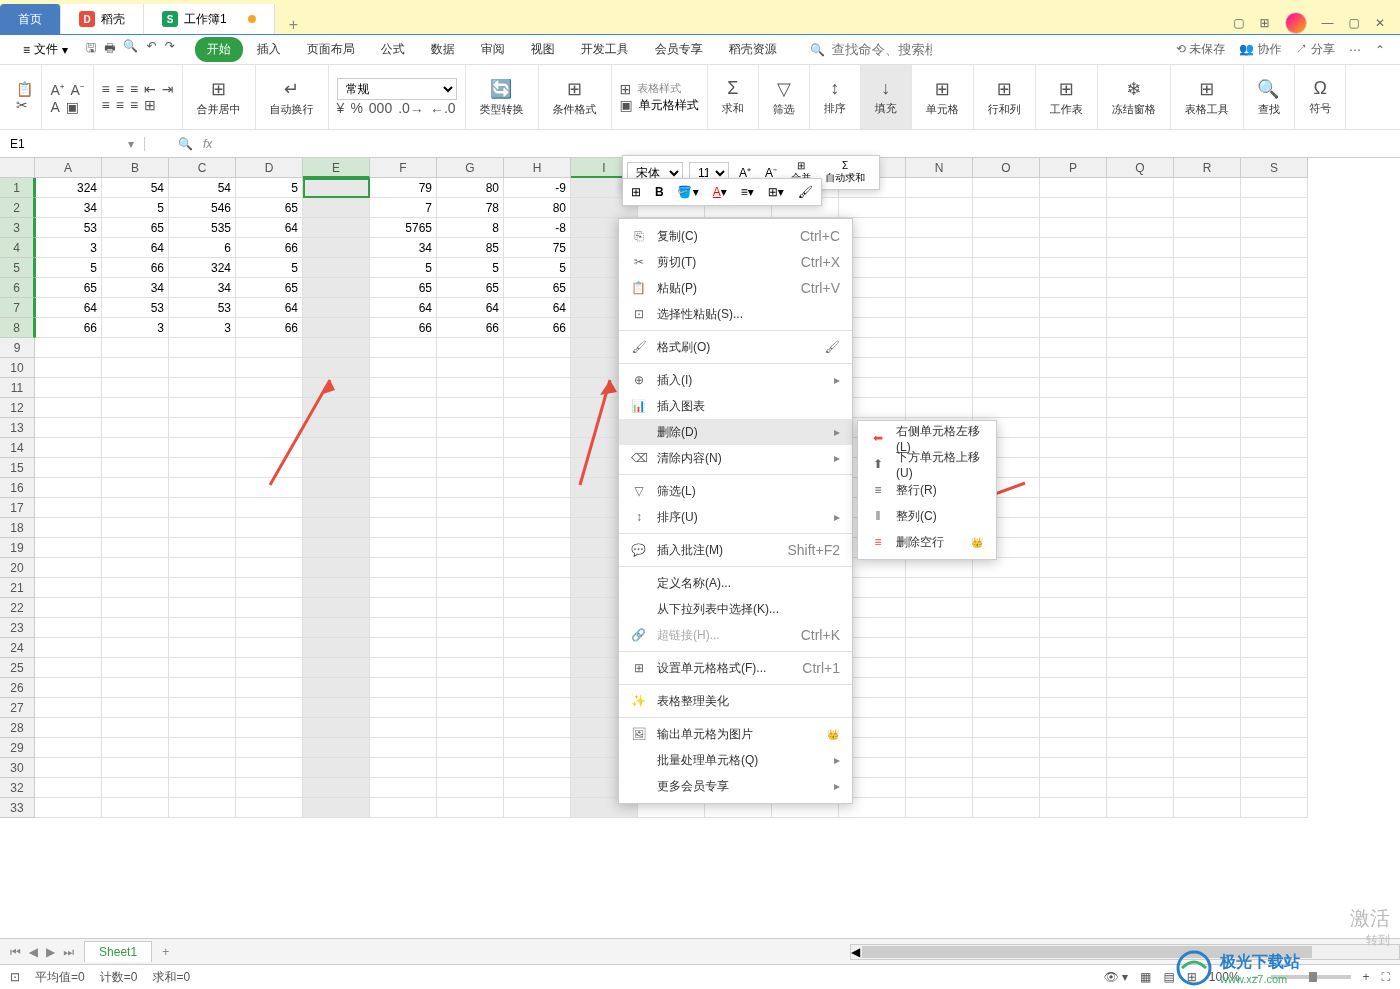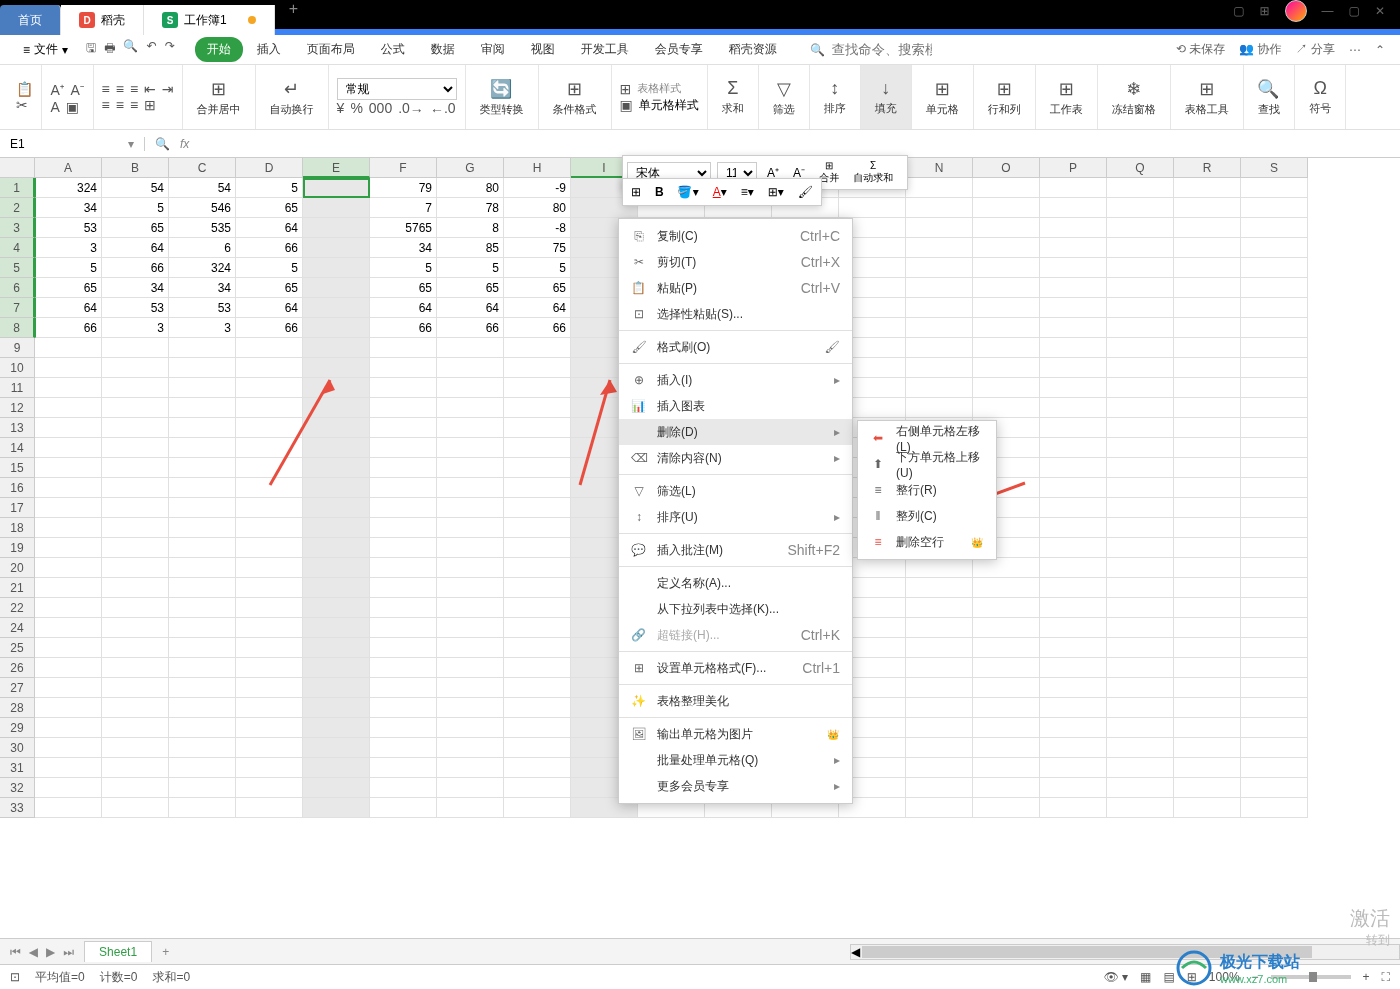--- a/index.html
+++ b/index.html
@@ -1,17 +1,17 @@
 <!DOCTYPE html>
 <html><head>
 <meta charset="utf-8">
 <style>
 * { margin: 0; padding: 0; box-sizing: border-box; font-family: "Microsoft YaHei", Arial, sans-serif; }
 body { width: 1400px; height: 989px; background: #fff; overflow: hidden; font-size: 12px; position: relative; }
-.titlebar { height: 35px; background: #000000; display: flex; align-items: flex-start; border-bottom: 6px solid #3b82f6; }
+.titlebar { height: 35px; background: #fef9c3; display: flex; align-items: flex-end; border-bottom: 1px solid #3b82f6; }
 .tab { height: 30px; margin-top: 5px; padding: 0 18px; display: flex; align-items: center; gap: 6px; border-right: 1px solid #e0e0e0; cursor: pointer; }
 .tab.home { background: #4a7dbf; color: #fff; border-radius: 4px 4px 0 0; }
 .tab.dk { background: #fff; }
 .tab.wb { background: #fff; }
 .dk-icon { width: 16px; height: 16px; background: #e84e40; border-radius: 3px; display: inline-flex; align-items: center; justify-content: center; color: #fff; font-size: 10px; font-weight: bold; }
 .wb-icon { width: 16px; height: 16px; background: #1a9e5c; border-radius: 3px; display: inline-flex; align-items: center; justify-content: center; color: #fff; font-size: 10px; font-weight: bold; }
 .tab .dot { width: 8px; height: 8px; background: #f5a623; border-radius: 50%; margin-left: 15px; }
 .tab-add { padding: 0 14px; font-size: 16px; color: #888; }
 .win-ctrl { margin-left: auto; display: flex; align-items: center; gap: 15px; padding-right: 15px; color: #666; }
 .win-ctrl span { cursor: pointer; }
@@ -28,21 +28,21 @@
 .menubar .right { margin-left: auto; display: flex; align-items: center; gap: 14px; color: #666; }
 .ribbon { height: 65px; border-bottom: 1px solid #e0e0e0; display: flex; align-items: center; padding: 0 8px; }
 .rgroup { display: flex; flex-direction: column; justify-content: center; padding: 0 8px; border-right: 1px solid #e6e6e6; height: 100%; }
 .rgroup.tall { align-items: center; }
 .rrow { display: flex; gap: 6px; align-items: center; }
 .rbtn { display: flex; flex-direction: column; align-items: center; gap: 2px; padding: 2px 6px; cursor: pointer; }
 .rbtn .ic { font-size: 18px; color: #555; }
 .rbtn .lbl { font-size: 11px; color: #333; }
 .small-ic { font-size: 14px; color: #555; cursor: pointer; }
 select, .fake-sel { border: 1px solid #ccc; height: 22px; padding: 0 4px; font-size: 12px; background: #fff; }
-.formula-bar { height: 28px; display: flex; align-items: center; border-bottom: 1px solid #ccc; }
+.formula-bar { height: 28px; display: flex; align-items: center; border-bottom: 1px solid #ccc; gap: 23px; }
 .name-box { width: 145px; border-right: 1px solid #ccc; padding: 0 10px; display: flex; align-items: center; justify-content: space-between; }
 .name-box .dd { color: #888; }
 .fx-area { display: flex; align-items: center; gap: 10px; padding: 0 10px; color: #888; }
 .grid-area { position: relative; height: 818px; overflow: hidden; }
 .col-headers { display: flex; height: 20px; position: relative; }
 .corner { width: 35px; height: 20px; background: #f0f0f0; border-right: 1px solid #ccc; border-bottom: 1px solid #ccc; }
 .ch { width: 67px; height: 20px; background: #f0f0f0; border-right: 1px solid #ccc; border-bottom: 1px solid #ccc; text-align: center; line-height: 20px; color: #555; }
 .ch.sel { background: #d4e6d4; border-bottom: 2px solid #2f9e44; }
 .rows { position: relative; }
 .row { display: flex; height: 20px; }
@@ -799,20 +799,42 @@
         <div class="cell"></div>
         <div class="cell"></div>
         <div class="cell"></div>
         <div class="cell"></div>
         <div class="cell"></div>
         <div class="cell"></div>
         <div class="cell"></div>
         <div class="cell"></div>
       </div>
       <div class="row">
+        <div class="rh">23</div>
+        <div class="cell"></div>
+        <div class="cell"></div>
+        <div class="cell"></div>
+        <div class="cell"></div>
+        <div class="cell selcol"></div>
+        <div class="cell"></div>
+        <div class="cell"></div>
+        <div class="cell"></div>
+        <div class="cell selcol"></div>
+        <div class="cell"></div>
+        <div class="cell"></div>
+        <div class="cell"></div>
+        <div class="cell"></div>
+        <div class="cell"></div>
+        <div class="cell"></div>
+        <div class="cell"></div>
+        <div class="cell"></div>
+        <div class="cell"></div>
+        <div class="cell"></div>
+      </div>
+      <div class="row">
         <div class="rh">24</div>
         <div class="cell"></div>
         <div class="cell"></div>
         <div class="cell"></div>
         <div class="cell"></div>
         <div class="cell selcol"></div>
         <div class="cell"></div>
         <div class="cell"></div>
         <div class="cell"></div>
         <div class="cell selcol"></div>
@@ -953,42 +975,20 @@
         <div class="cell"></div>
         <div class="cell"></div>
         <div class="cell"></div>
         <div class="cell"></div>
         <div class="cell"></div>
         <div class="cell"></div>
         <div class="cell"></div>
         <div class="cell"></div>
       </div>
       <div class="row">
-        <div class="rh">31</div>
-        <div class="cell"></div>
-        <div class="cell"></div>
-        <div class="cell"></div>
-        <div class="cell"></div>
-        <div class="cell selcol"></div>
-        <div class="cell"></div>
-        <div class="cell"></div>
-        <div class="cell"></div>
-        <div class="cell selcol"></div>
-        <div class="cell"></div>
-        <div class="cell"></div>
-        <div class="cell"></div>
-        <div class="cell"></div>
-        <div class="cell"></div>
-        <div class="cell"></div>
-        <div class="cell"></div>
-        <div class="cell"></div>
-        <div class="cell"></div>
-        <div class="cell"></div>
-      </div>
-      <div class="row">
         <div class="rh">32</div>
         <div class="cell"></div>
         <div class="cell"></div>
         <div class="cell"></div>
         <div class="cell"></div>
         <div class="cell selcol"></div>
         <div class="cell"></div>
         <div class="cell"></div>
         <div class="cell"></div>
         <div class="cell selcol"></div>
@@ -1022,21 +1022,21 @@
         <div class="cell"></div>
         <div class="cell"></div>
         <div class="cell"></div>
         <div class="cell"></div>
         <div class="cell"></div>
       </div>
     </div>
 </div>
 
 <div class="mini-toolbar">
-  <select style="width:84px"><option>宋体</option></select>
+  <select style="width:56px"><option>宋体</option></select>
   <select style="width:40px"><option>11</option></select>
   <span class="btn">A⁺</span>
   <span class="btn">A⁻</span>
   <div class="big">
       <span>⊞</span>
       <span>合并</span>
     </div>
   <div class="big">
       <span>Σ</span>
       <span>自动求和</span>

